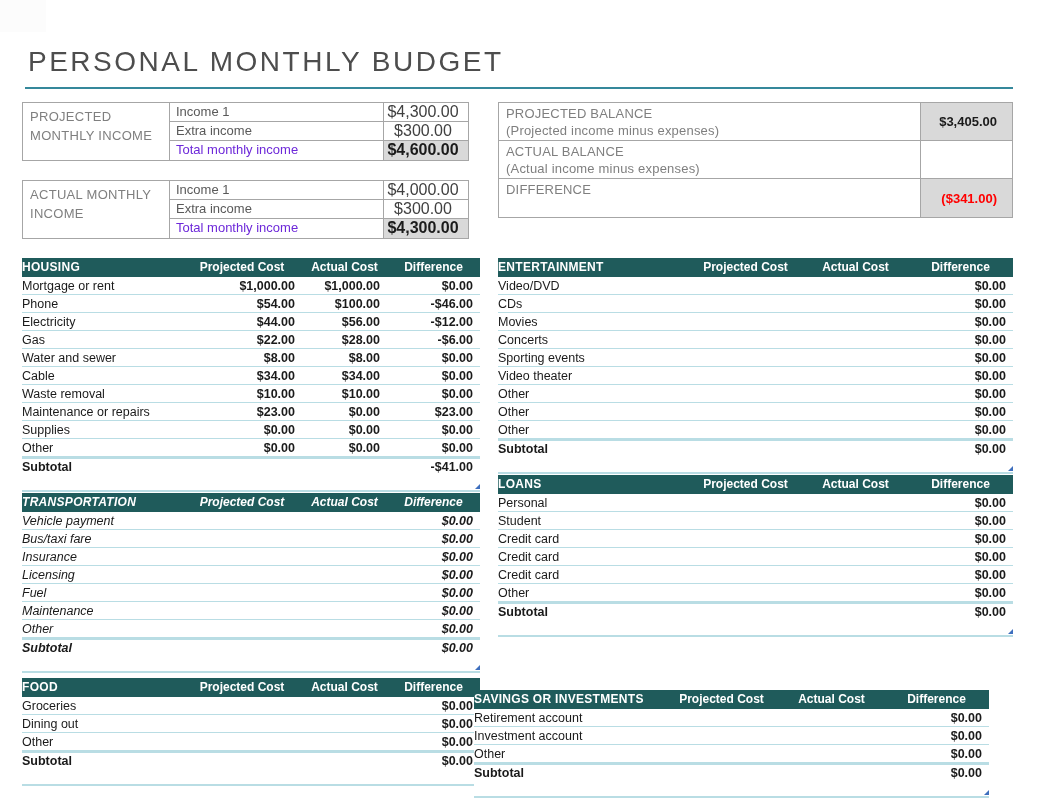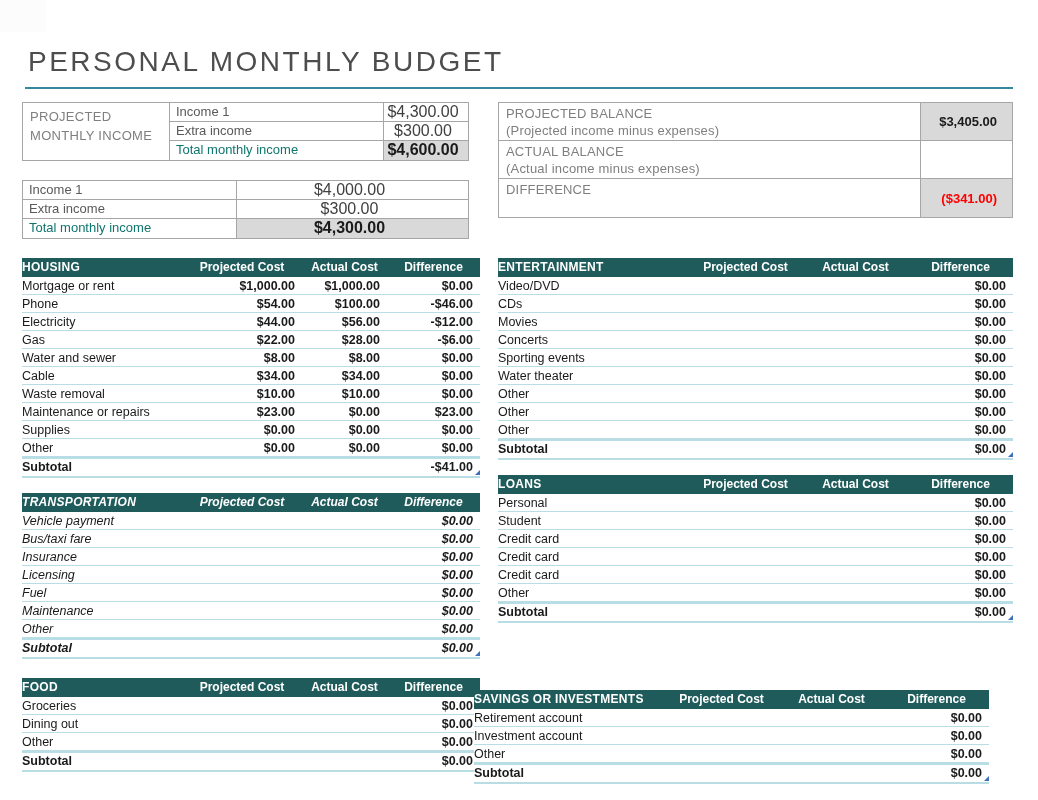--- a/index.html
+++ b/index.html
@@ -25,21 +25,21 @@
 
   
   .itable{position:absolute;width:447px;border:1px solid var(--gray-border);display:flex;background:#fff;}
   .itable-label{width:147px;border-right:1px solid var(--gray-border);color:var(--gray-label);
                 font-size:13px;padding:5px 4px 0 7px;letter-spacing:.3px;line-height:1.45;}
   .itable-rows{flex:1;display:flex;flex-direction:column;}
   .irow{display:flex;height:19px;line-height:18px;border-bottom:1px solid var(--gray-border);}
   .irow:last-child{border-bottom:none;}
   .iname{width:214px;border-right:1px solid var(--gray-border);color:#595959;font-size:13px;padding-left:6px;overflow:hidden;white-space:nowrap;}
   .ival{flex:1;text-align:center;padding-right:6px;font-size:16px;color:#404040;}
-  .irow.total .iname{color:#0f766e;}
+  .irow.total .iname{color:#6d28d9;}
   .irow.total .ival{background:var(--gray-fill);font-weight:700;color:var(--ink);}
 
   
   .btable{position:absolute;left:498px;top:102px;width:515px;border:1px solid var(--gray-border);background:#fff;}
   .brow{display:flex;height:38px;border-bottom:1px solid var(--gray-border);}
   .brow:last-child{border-bottom:none;}
   .blab{width:422px;border-right:1px solid var(--gray-border);padding:2px 0 0 7px;}
   .blab1,.blab2{color:var(--gray-label);font-size:13px;line-height:17px;letter-spacing:.2px;}
   .bval{flex:1;background:var(--gray-fill);display:flex;align-items:center;justify-content:flex-end;
         padding-right:15px;font-size:13px;font-weight:700;color:var(--ink);}
@@ -55,21 +55,21 @@
   .ehead .cname{text-align:left;letter-spacing:.3px;}
   .ehead .cproj,.ehead .cact,.ehead .cdiff{text-align:center;padding-right:0;}
   .c{overflow:hidden;white-space:nowrap;}
   .cname{padding-left:0;font-size:12.5px;color:var(--ink);text-align:left;}
   .cproj,.cact,.cdiff{text-align:right;padding-right:7px;font-size:12.5px;}
   .val{font-weight:700;color:var(--ink);}
   .etable.left  .cname{width:160px;} .etable.left  .cproj{width:120px;}
   .etable.left  .cact{width:85px;}   .etable.left  .cdiff{width:93px;}
   .etable.right .cname{width:190px;} .etable.right .cproj{width:115px;}
   .etable.right .cact{width:105px;}  .etable.right .cdiff{width:105px;}
-  .erow.subtotal{height:21px;line-height:17px;border-top:2px solid var(--teal-line);
+  .erow.subtotal{height:35px;line-height:17px;border-top:2px solid var(--teal-line);
                  border-bottom:2px solid var(--teal-line);}
   .erow.subtotal .cname{font-weight:700;}
   .erow.subtotal .cdiff{position:relative;}
   .corner{position:absolute;right:0;bottom:1px;width:0;height:0;
           border-left:5px solid transparent;border-bottom:5px solid #3E6FBE;}
 </style>
 </head>
 <body>
 
 <div class="page">
@@ -89,20 +89,21 @@
           <div class="iname">Extra income</div>
           <div class="ival">$300.00</div>
         </div>
         <div class="irow total">
           <div class="iname">Total monthly income</div>
           <div class="ival">$4,600.00</div>
         </div>
       </div>
     </div>
   <div class="itable" style="top:180px;left:22px;">
+      <div class="itable-label">ACTUAL MONTHLY INCOME</div>
       <div class="itable-rows">
         <div class="irow">
           <div class="iname">Income 1</div>
           <div class="ival">$4,000.00</div>
         </div>
         <div class="irow">
           <div class="iname">Extra income</div>
           <div class="ival">$300.00</div>
         </div>
         <div class="irow total">
@@ -327,21 +328,21 @@
         <div class="c cact val"></div>
         <div class="c cdiff val">$0.00</div>
       </div>
       <div class="erow">
         <div class="c cname">Sporting events</div>
         <div class="c cproj val"></div>
         <div class="c cact val"></div>
         <div class="c cdiff val">$0.00</div>
       </div>
       <div class="erow">
-        <div class="c cname">Water theater</div>
+        <div class="c cname">Video theater</div>
         <div class="c cproj val"></div>
         <div class="c cact val"></div>
         <div class="c cdiff val">$0.00</div>
       </div>
       <div class="erow">
         <div class="c cname">Other</div>
         <div class="c cproj val"></div>
         <div class="c cact val"></div>
         <div class="c cdiff val">$0.00</div>
       </div>

